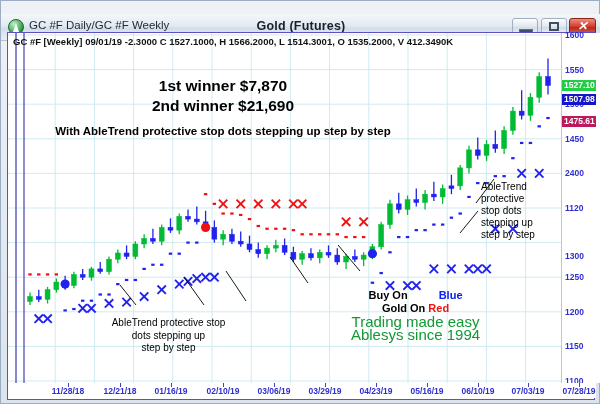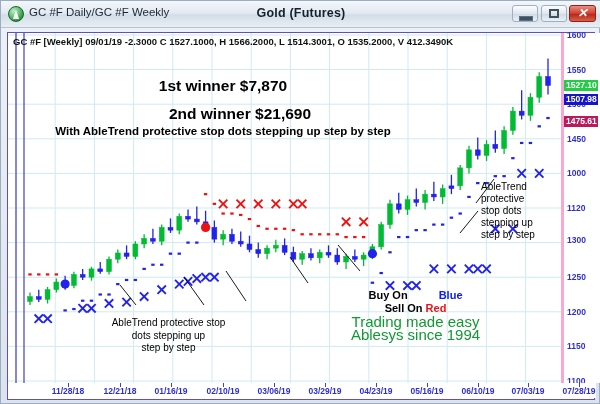--- a/index.html
+++ b/index.html
@@ -9,21 +9,21 @@
     background:#d9d9d9;
   }
   #app{
     position:relative;width:600px;height:404px;
     background:linear-gradient(#eef2f7,#dbe3ec);
     border:1px solid #9badc2;
     box-sizing:border-box;
   }
   
   #titlebar{
-    position:absolute;left:0;top:0;width:600px;height:27px;
+    position:absolute;left:0;top:13px;width:600px;height:27px;
     background:linear-gradient(#f4f7fa 0%,#e3eaf2 45%,#d3dde8 55%,#e9eef4 100%);
     border-bottom:1px solid #b6c3d2;
     box-sizing:border-box;
   }
   #app-icon{
     position:absolute;left:7px;top:5px;width:16px;height:16px;
     border-radius:50%;
     background:radial-gradient(circle at 35% 30%,#bff0c6,#2e9b44 70%,#186b2b);
     border:1px solid #19662a;box-sizing:border-box;
   }
@@ -70,21 +70,21 @@
     background:#ffffff;overflow:hidden;
   }
   #quote{
     position:absolute;left:5px;top:3px;
     font-size:9.5px;font-weight:bold;color:#111;white-space:nowrap;
     z-index:7;
   }
   
   #yaxis{
     position:absolute;left:553px;top:0;width:40px;height:350px;
-    background:#ffffff;border-left:3px solid #f9a8d4;box-sizing:border-box;
+    background:#ffffff;border-left:1px solid #f9a8d4;box-sizing:border-box;
   }
   .ytick{
     position:absolute;left:3px;font-size:8.5px;font-weight:bold;
     color:#2f2fd0;white-space:nowrap;
   }
   .ylab{
     position:absolute;left:0px;width:34px;height:11px;
     font-size:8.5px;font-weight:bold;color:#ffffff;
     text-align:left;padding-left:2px;line-height:11px;box-sizing:border-box;
     white-space:nowrap;overflow:hidden;
@@ -442,21 +442,21 @@
             <line x1="352" y1="238" x2="330" y2="212" stroke="#000" stroke-width="0.9"></line>
             <line x1="470" y1="178" x2="452" y2="200" stroke="#000" stroke-width="0.9"></line>
             <line x1="486" y1="146" x2="468" y2="170" stroke="#000" stroke-width="0.9"></line>
           </g>
         </svg>
 
       <div id="quote">GC #F [Weekly] 09/01/19  -2.3000 C 1527.1000, H 1566.2000, L 1514.3001, O 1535.2000, V 412.3490K</div>
 
       
       <div class="ann" id="hdr1" style="left:0;top:44px;width:430px;">1st winner $7,870</div>
-      <div class="ann" id="hdr2" style="left:0;top:72px;width:430px;margin-left:17px;">2nd winner $21,690</div>
+      <div class="ann" id="hdr2" style="left:0;top:64px;width:430px;">2nd winner $21,690</div>
       <div class="ann" id="hdr3" style="left:0;top:92px;width:430px;">With AbleTrend protective stop dots stepping up step by step</div>
 
       
       <div class="ann callout" style="left:58px;top:273px;width:205px;margin-top:11px;">
         <div>AbleTrend protective stop</div>
         <div>dots stepping up</div>
         <div>step by step</div>
       </div>
 
       
@@ -464,34 +464,34 @@
         <div>AbleTrend</div>
         <div>protective</div>
         <div>stop dots</div>
         <div>stepping up</div>
         <div>step by step</div>
       </div>
 
       
       <div class="ann" id="legend" style="left:330px;top:256px;width:155px;">
         <div class="l1"><span>Buy On </span><span class="blue">Blue</span></div>
-        <div class="l2"><span>Sell On </span><span class="red">Red</span></div>
+        <div class="l2"><span>Gold On </span><span class="red">Red</span></div>
         <div class="l3">Trading made easy</div>
         <div class="l4">Ablesys since 1994</div>
       </div>
     </div>
 
     <div id="yaxis">
         <div class="ytick" style="top: -3px;">1600</div>
         <div class="ytick" style="top: 31.6px;">1550</div>
         <div class="ytick" style="top: 66.2px;">1500</div>
         <div class="ytick" style="top: 100.8px;">1450</div>
-        <div class="ytick" style="top: 135.4px;">1000</div>
+        <div class="ytick" style="top: 135.4px;">2400</div>
         <div class="ytick" style="top: 170px;">1120</div>
-        <div class="ytick" style="top: 202px;">1300</div>
+        <div class="ytick" style="top: 218px;">1300</div>
         <div class="ytick" style="top: 239.2px;">1250</div>
         <div class="ytick" style="top: 273.8px;">1200</div>
         <div class="ytick" style="top: 308.4px;">1150</div>
         <div class="ytick" style="top: 343px;">1100</div>
         <div class="ylab" style="top: 47.4468px; background: rgb(34, 204, 68);">1527.10</div>
         <div class="ylab" style="top: 60.6778px; background: rgb(21, 21, 204);">1507.98</div>
         <div class="ylab" style="top: 83.0779px; background: #be185d;">1475.61</div>
       </div>
 
     <div id="xaxis">

